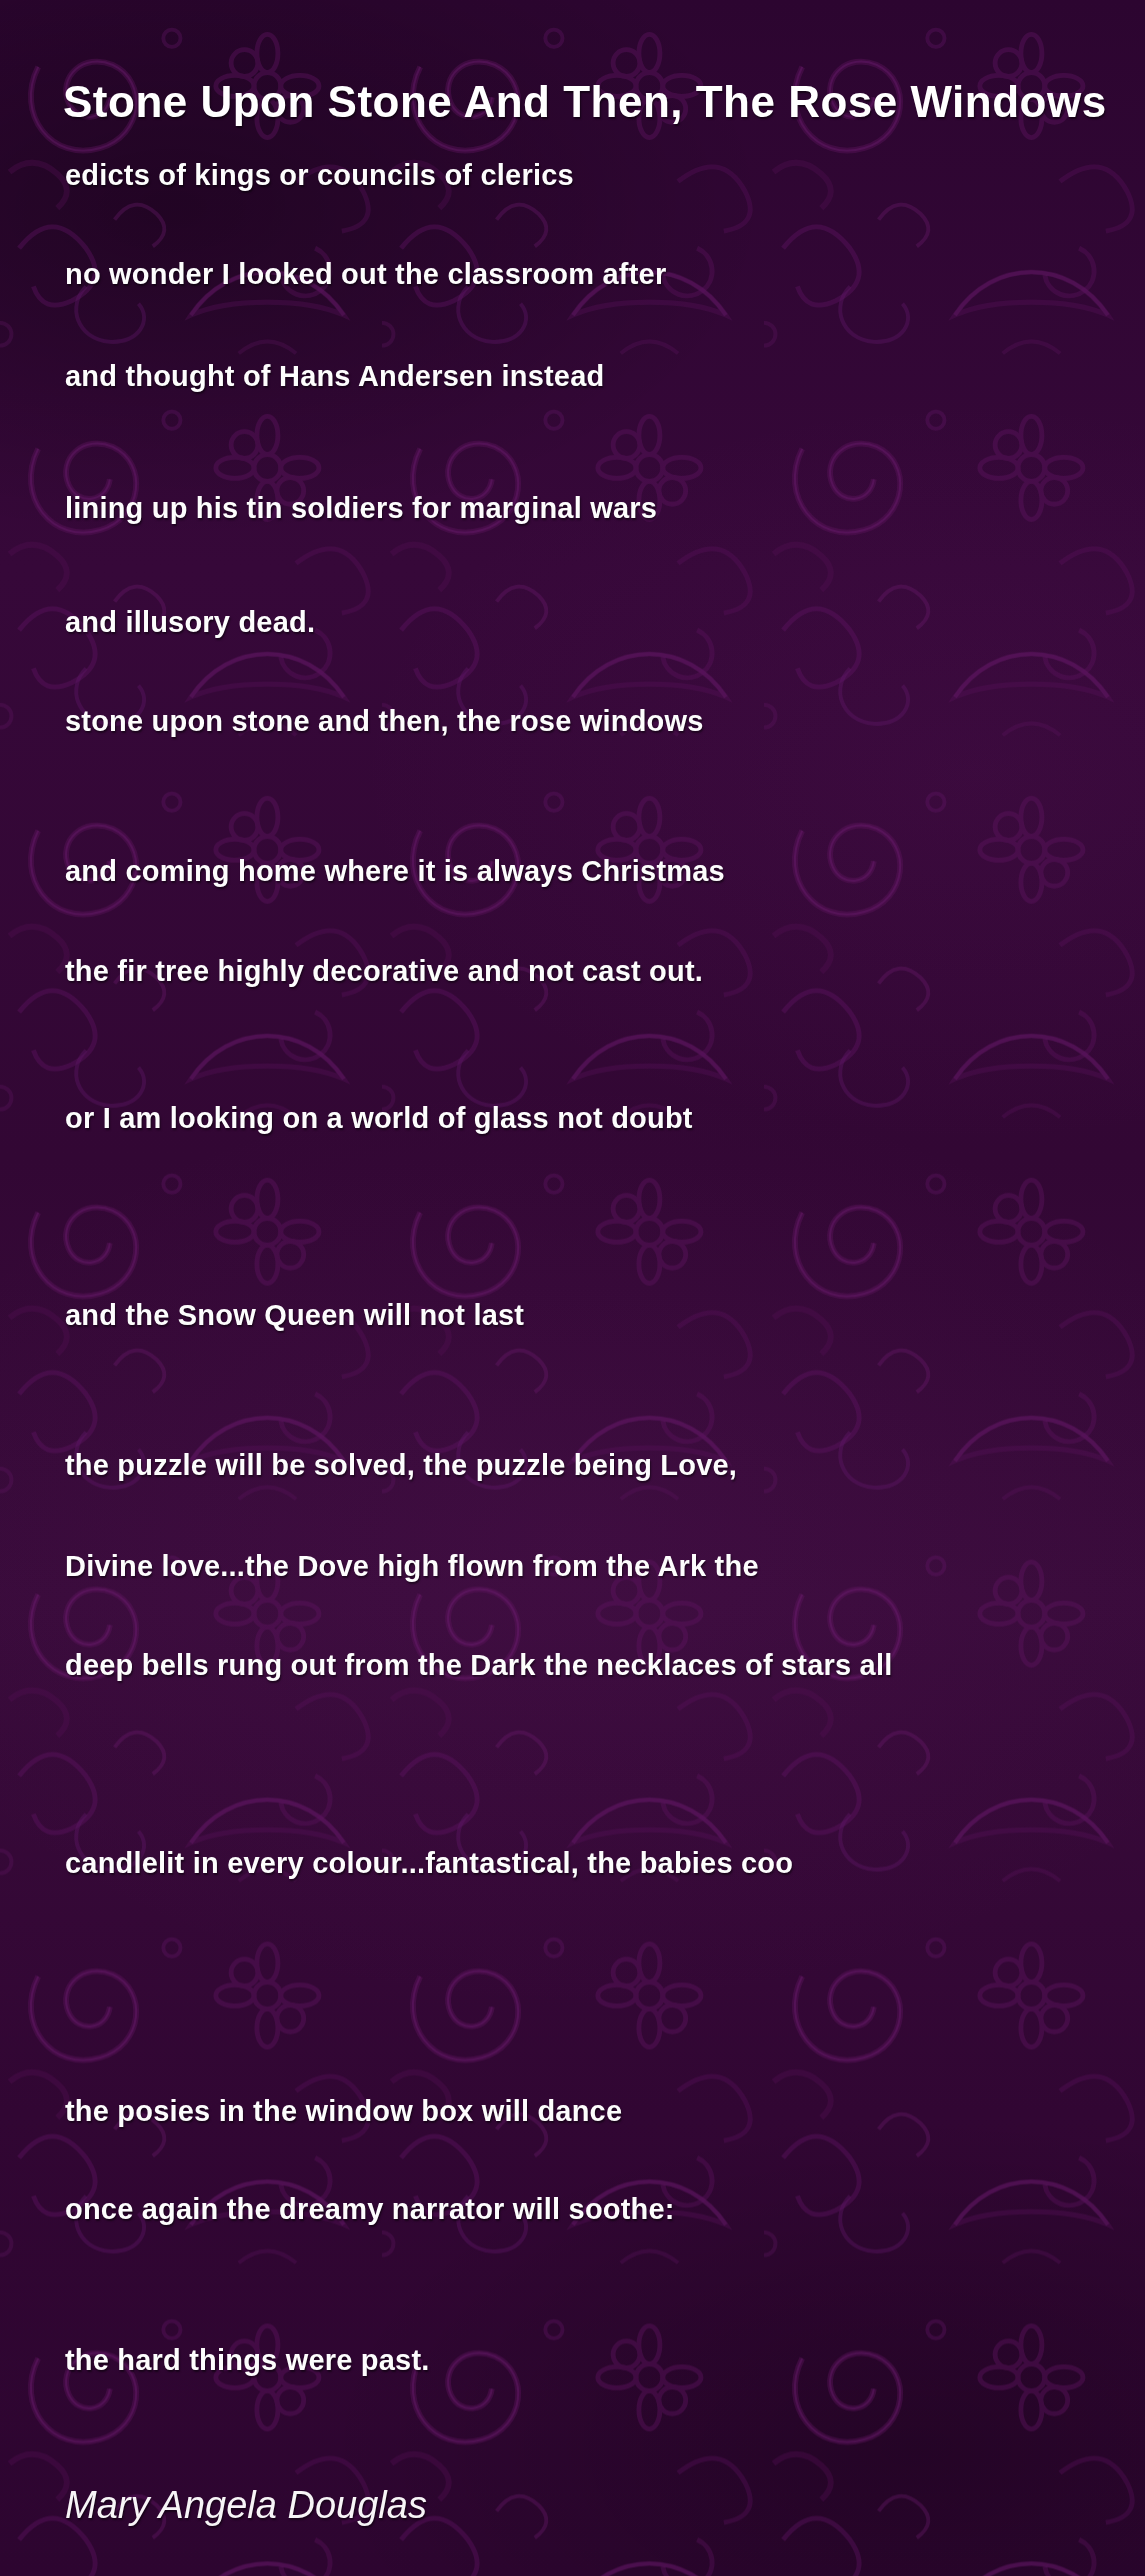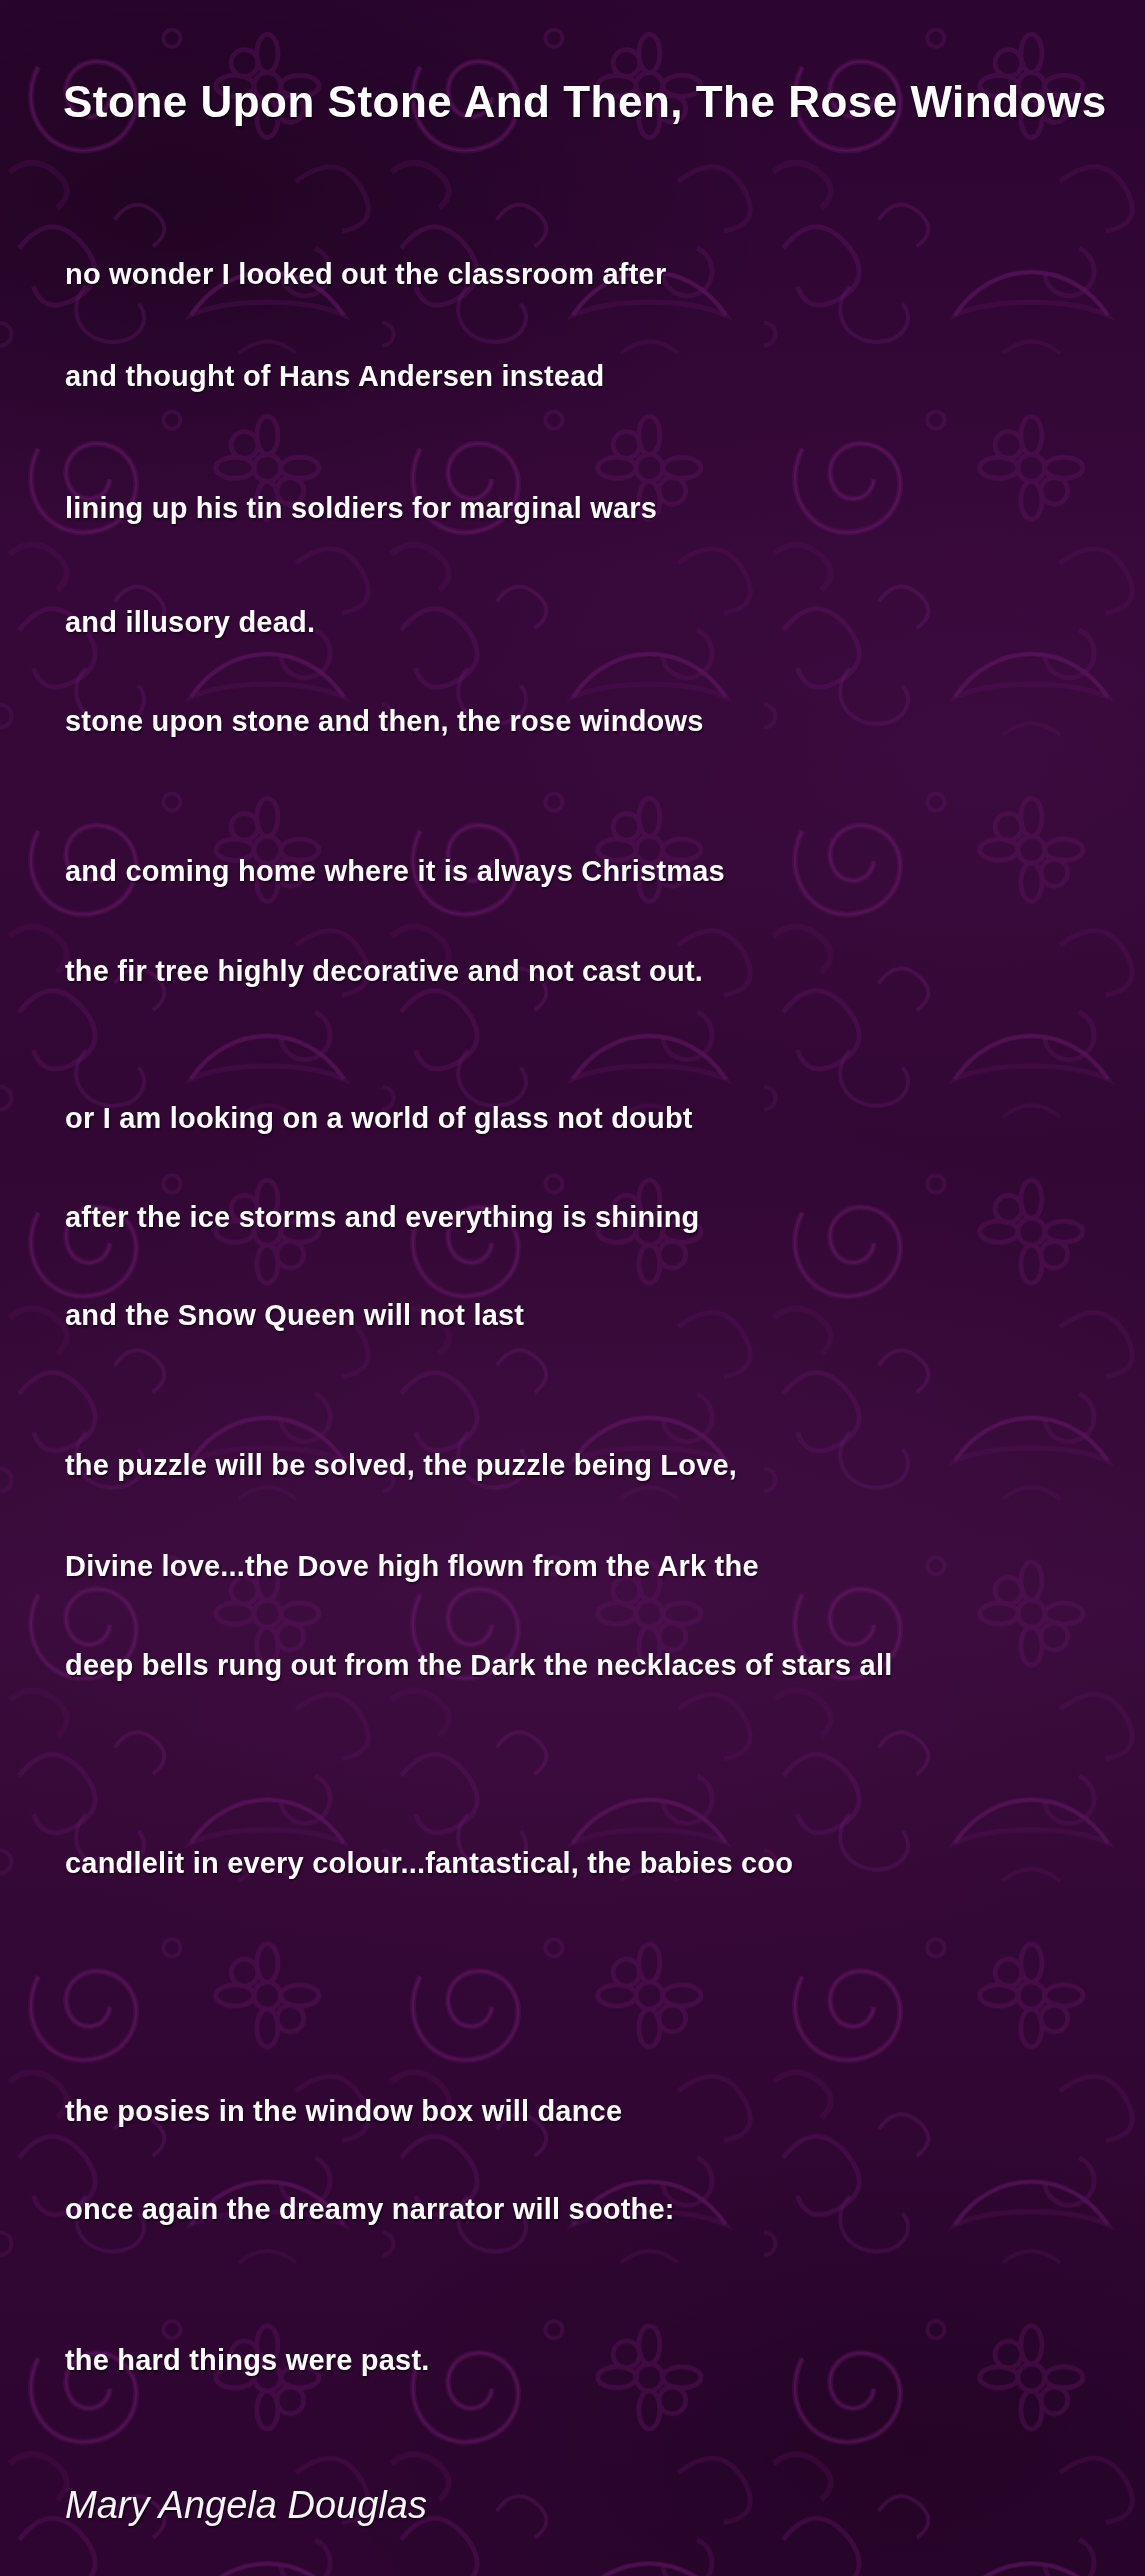--- a/index.html
+++ b/index.html
@@ -94,29 +94,29 @@
         <path d="M90,300 C70,320 80,355 115,358 C145,360 160,335 145,318" fill="none" stroke="#671870" stroke-width="4" opacity="0.4"></path>
         <path d="M250,370 q30,-25 60,0" fill="none" stroke="#5d1360" stroke-width="4" opacity="0.35"></path>
         <path d="M10,180 q25,-20 50,2 q20,18 0,36" fill="none" stroke="#561055" stroke-width="6" opacity="0.4"></path>
       </pattern>
     </defs>
     <rect x="0" y="0" width="100%" height="100%" fill="url(#damask)"></rect>
   </svg>
 
   <h1 class="title">Stone Upon Stone And Then, The Rose Windows</h1>
 
+  <div class="line" style="top:159px">edicts of kings or councils of clerics</div>
   <div class="line" style="top:258px">no wonder I looked out the classroom after</div>
   <div class="line" style="top:360px">and thought of Hans Andersen instead</div>
   <div class="line" style="top:492px">lining up his tin soldiers for marginal wars</div>
   <div class="line" style="top:606px">and illusory dead.</div>
   <div class="line" style="top:705px">stone upon stone and then, the rose windows</div>
   <div class="line" style="top:855px">and coming home where it is always Christmas</div>
   <div class="line" style="top:955px">the fir tree highly decorative and not cast out.</div>
   <div class="line" style="top:1102px">or I am looking on a world of glass not doubt</div>
-  <div class="line" style="top:1201px">after the ice storms and everything is shining</div>
   <div class="line" style="top:1299px">and the Snow Queen will not last</div>
   <div class="line" style="top:1449px">the puzzle will be solved, the puzzle being Love,</div>
   <div class="line" style="top:1550px">Divine love...the Dove high flown from the Ark the</div>
   <div class="line" style="top:1649px">deep bells rung out from the Dark the necklaces of stars all</div>
   <div class="line" style="top:1847px">candlelit in every colour...fantastical, the babies coo</div>
   <div class="line" style="top:2095px">the posies in the window box will dance</div>
   <div class="line" style="top:2193px">once again the dreamy narrator will soothe:</div>
   <div class="line" style="top:2344px">the hard things were past.</div>
 
   <div class="author">Mary Angela Douglas</div>

